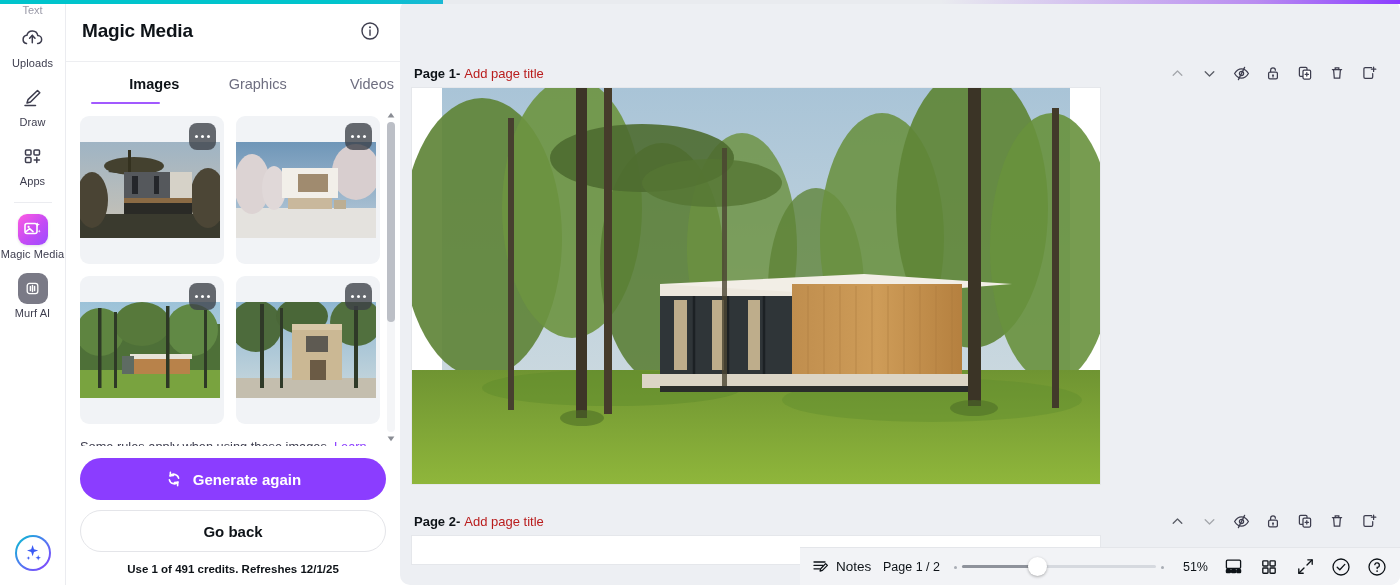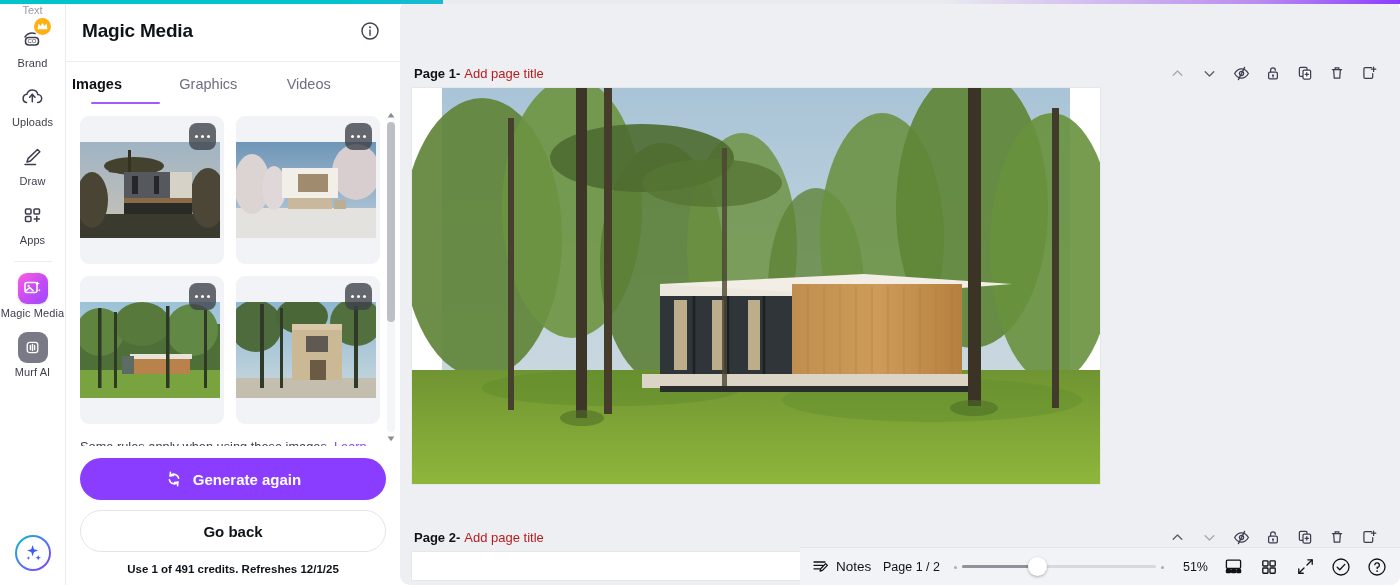--- a/index.html
+++ b/index.html
@@ -67,21 +67,21 @@
   }
   .panel-head {
     height: 62px; display: flex; align-items: center; justify-content: space-between;
     padding: 0 16px 0 16px; border-bottom: 1px solid #EDEEF1;
   }
   .panel-title { font-size: 19px; font-weight: 700; color: #0E1318; letter-spacing: -.2px; }
   .info-btn { width: 28px; height: 28px; display:flex; align-items:center; justify-content:center; cursor:pointer; border-radius:50%; }
 
   .tabs { display: flex; padding: 0 6px; position: relative; }
   .tab {
-    flex: 1; text-align: left; font-size: 14.5px; color: #6E6E80;
+    flex: 1; text-align: right; font-size: 14.5px; color: #6E6E80;
     padding: 14px 0 12px; cursor: pointer; position: relative;
   }
   .tab.active { color: #0E1318; font-weight: 700; }
   .tab.active:after {
     content:""; position:absolute; left:18%; right:18%; bottom:0; height:2.5px;
     background:#A259FF; border-radius:2px;
   }
 
   .panel-body { flex: 1; position: relative; overflow: hidden; }
   .thumbs {
@@ -170,35 +170,20 @@
 
 <div class="app">
 
   <div class="top-gradient"></div>
   <div class="top-gradient-right"></div>
 
   <div class="rail">
 
     <div class="rail-top-text">Text</div>
 
-    <div class="rail-item">
-      <div class="rail-icon">
-        <svg width="26" height="26" viewBox="0 0 26 26" fill="none" stroke="#3D3D4E" stroke-width="1.5">
-          <path d="M5 12 C7 9, 11 7.5, 15 8.5" stroke-linecap="round"></path>
-          <rect x="5.5" y="12.5" width="13" height="7.5" rx="3.2"></rect>
-          <text x="12" y="18" font-size="6" fill="#3D3D4E" stroke="none" text-anchor="middle" font-family="Liberation Sans">CO</text>
-        </svg>
-        <div class="crown-badge">
-          <svg width="11" height="9" viewBox="0 0 11 9">
-              <path d="M0.6 7.2 L1.4 1.6 L3.6 4 L5.5 1 L7.4 4 L9.6 1.6 L10.4 7.2 Z" fill="#fff"></path>
-            </svg>
-        </div>
-      </div>
-      <div class="rail-label">Brand</div>
-    </div>
 
     <div class="rail-item">
       <div class="rail-icon">
         <svg width="25" height="25" viewBox="0 0 25 25" fill="none" stroke="#3D3D4E" stroke-width="1.5" stroke-linecap="round">
           <path d="M6.5 17.5 A4.2 4.2 0 0 1 6.9 9.2 A5.6 5.6 0 0 1 17.8 9.6 A3.9 3.9 0 0 1 17.6 17.5"></path>
           <path d="M12.3 16.8 V9.6"></path>
             <path d="M9.6 12.2 L12.3 9.4 L15 12.2"></path>
         </svg>
       </div>
       <div class="rail-label">Uploads</div>
@@ -580,21 +565,21 @@
               <rect x="310" y="60" width="5" height="238" fill="#4A4331" opacity=".8"></rect>
               <rect x="640" y="20" width="7" height="300" fill="#423A2A"></rect>
             </g>
             <ellipse cx="170" cy="330" rx="22" ry="8" fill="#4E7026" opacity=".6"></ellipse>
             <ellipse cx="562" cy="320" rx="24" ry="8" fill="#4E7026" opacity=".6"></ellipse>
           </svg>
         </div>
       </div>
     </div>
 
-    <div class="page-block" style="top:522px;text-align:center;">
+    <div class="page-block" style="top:506px;text-align:center;">
       <div class="page-head">
         <span class="page-label">Page 2</span>
         <span class="page-label sep">-</span>
         <span class="page-title-ph">Add page title</span>
         <div class="page-tools">
           <div class="ptool">
             <svg width="15" height="15" viewBox="0 0 15 15" fill="none" stroke="#5A5D66" stroke-width="1.3" stroke-linecap="round" stroke-linejoin="round">
                 <path d="M3.2 9.3 L7.5 5 L11.8 9.3"></path>
               </svg>
           </div>

